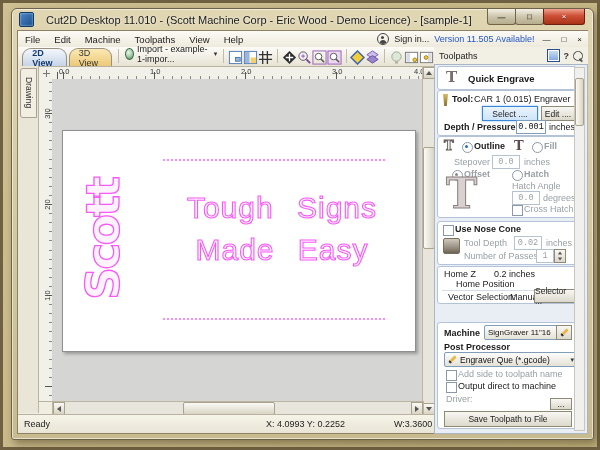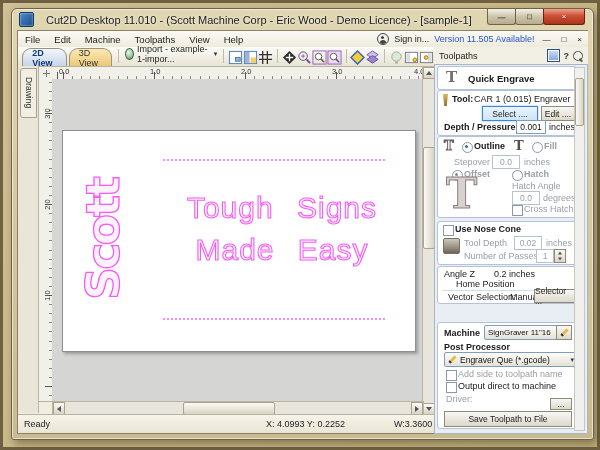--- a/index.html
+++ b/index.html
@@ -75,21 +75,21 @@
   .calcico{width:11px;height:11px;border:1px solid #2a4d8f;background:linear-gradient(#cfe0f6,#7fa6dc);box-shadow:inset 0 0 0 1px #fff;}
   .helpq{font-size:9px;font-weight:bold;color:#333;}
   .pinico{width:8px;height:8px;border:1.5px solid #555;border-radius:50%;position:relative;transform:rotate(-45deg);}
   .pinico::after{content:"";position:absolute;left:2px;top:7px;width:1.5px;height:4px;background:#555;}
   .pbody{position:absolute;left:0;top:17px;right:0;bottom:0;background:#e9eef5;border:1px solid #aab6c6;}
   .box{position:absolute;left:2px;width:138px;background:#fff;border:1px solid #b4c3d8;border-radius:3px;font-size:9px;color:#1a1a1a;}
   .b{font-weight:bold;}
   .dis{color:#9aa0a6;}
   .tserif{font-family:"DejaVu Serif",serif;font-weight:bold;color:#7c6e6e;}
   .bigT{font-family:"DejaVu Serif",serif;font-weight:bold;font-size:42px;color:#d9d0d0;-webkit-text-stroke:1px #8a7f7f;line-height:1;}
-  .inp{position:absolute;height:12px;border:1px solid #7f9db9;background:#fff;font-size:8.5px;font-family:Liberation Sans, sans-serif;color:#111;text-align:center;padding:0;}
+  .inp{position:absolute;height:12px;border:1px solid #7f9db9;background:#fff;font-size:8.5px;font-family:Liberation Mono, monospace;color:#111;text-align:center;padding:0;}
   .inp.dis{color:#9aa0a6;border-color:#b5c2cf;}
   .btn{position:absolute;display:flex;align-items:center;justify-content:center;font-size:8.5px;color:#222;background:linear-gradient(#f8f7f3,#dcd8cb);border:1px solid #8e8a78;border-radius:0;}
   .btn.hl{background:linear-gradient(#eaf4fd,#cfe4f8);border:1px solid #3a87d8;box-shadow:0 0 2px #7fb6ef;}
   .rb{position:absolute;width:9px;height:9px;border:1px solid #8a98a8;border-radius:50%;background:#fff;}
   .rb.on::after{content:"";position:absolute;left:2px;top:2px;width:3px;height:3px;border-radius:50%;background:#2a6fc0;}
   .rb.on.gray::after{background:#8a8a8a;}
   .cb{position:absolute;width:9px;height:9px;border:1px solid #8a98a8;background:#fff;}
   .dd{position:absolute;height:13px;background:linear-gradient(#fdfdfb,#e4e1d6);border:1px solid #7f9db9;border-radius:2px;display:flex;align-items:center;padding:0 3px;gap:3px;font-size:8.5px;color:#111;}
   .dd .sp{flex:1;}
   .pencil{width:9px;height:3px;background:linear-gradient(90deg,#333 0 2px,#e8b84a 2px);transform:rotate(-45deg);border-radius:1px;flex:0 0 auto;}
@@ -349,21 +349,21 @@
           <span class="abs dis" style="left:108px;top:16px;">inches</span>
           <span class="abs dis" style="left:26px;top:29px;">Number of Passes</span>
           <input class="inp dis" style="left: 98px; top: 27px; width: 16px;" readonly="" value="1">
           <span class="spin" style="left:116px;top:27px;">
                 <span class="tri up"></span>
                 <span class="tri dn"></span>
               </span>
         </div>
 
         <div class="box" style="top:201px;height:36px;">
-          <span class="abs" style="left:6px;top:2px;">Angle Z</span>
+          <span class="abs" style="left:6px;top:2px;">Home Z</span>
           <span class="abs" style="left:56px;top:2px;">0.2 inches</span>
           <span class="abs" style="left:6px;top:12px;padding-left:12px;">Home Position</span>
           <span class="divline" style="top:23px;"></span>
           <span class="abs" style="left:10px;top:25px;">Vector Selection:</span>
           <span class="abs" style="left:72px;top:25px;">Manual</span>
           <span class="btn" style="left:96px;top:22px;width:40px;height:12px;">Selector ...</span>
         </div>
 
 
         <div class="box" style="top:257px;height:105px;">

